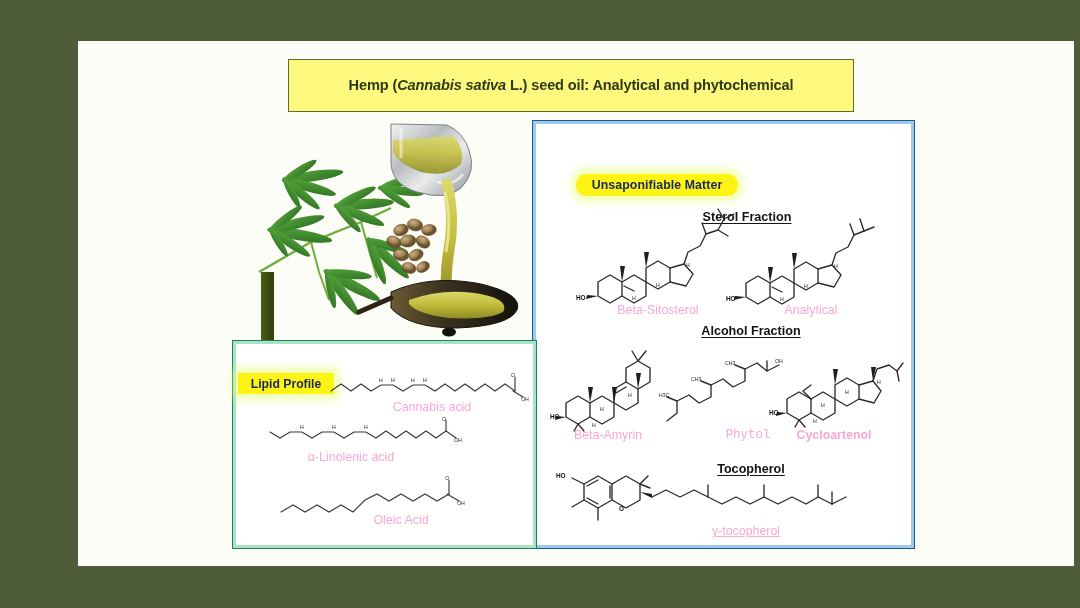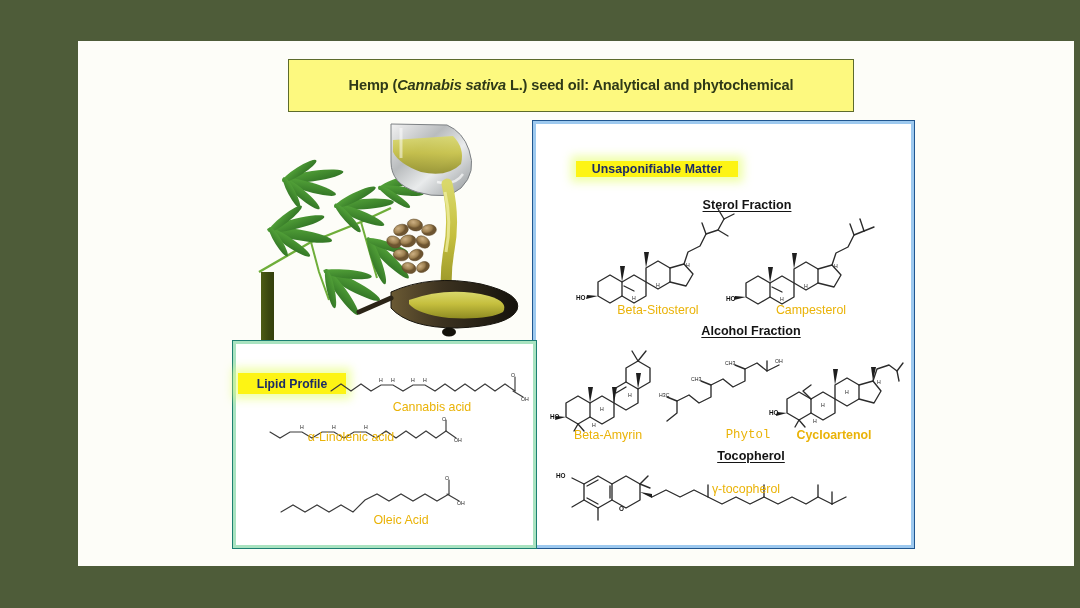--- a/index.html
+++ b/index.html
@@ -55,32 +55,32 @@
   
   .arrow-right{position:absolute;left:498px;top:161px;width:48px;height:31px;}
   .arrow-down{position:absolute;left:216px;top:272px;width:31px;height:98px;}
 
   
   .tag{
     position:absolute;background:#fdf414;color:#1c2b66;font-weight:bold;
     display:flex;align-items:center;justify-content:center;
     box-shadow:0 0 10px 5px rgba(230,255,120,.65);
   }
-  .tag-uns{left:540px;top:161px;width:162px;height:16px;font-size:12.3px;letter-spacing:.1px;}
-  .tag-lip{left:202px;top:373px;width:108px;height:21px;font-size:12.2px;}
+  .tag-uns{left:540px;top:174px;width:162px;height:22px;font-size:12.3px;letter-spacing:.1px;border-radius:10px;}
+  .tag-lip{left:202px;top:373px;width:96px;height:21px;font-size:12.2px;}
 
   
   .sec-head{
     position:absolute;text-align:center;font-weight:bold;font-size:12.6px;
     color:#141414;text-decoration:underline;text-underline-offset:2px;
   }
 
   
   .cap{
-    position:absolute;text-align:center;font-size:12.4px;color:#eab308;
+    position:absolute;text-align:center;font-size:12.4px;color:#f9a8d4;
     white-space:nowrap;
   }
 
   svg{display:block;overflow:visible;}
   .bond{stroke:#2b2b2b;stroke-width:1.35;fill:none;stroke-linecap:round;stroke-linejoin:round;}
   .bond-thin{stroke:#3a3a3a;stroke-width:1.15;fill:none;stroke-linecap:round;}
   .wedge{fill:#1e1e1e;stroke:none;}
   .atom{font-family:"Liberation Sans",sans-serif;font-size:6.4px;fill:#111;font-weight:bold;}
   .atom-sm{font-family:"Liberation Sans",sans-serif;font-size:5.2px;fill:#222;}
 </style>
@@ -234,21 +234,21 @@
           </linearGradient>
         </defs>
       <path d="M9 0 L22 0 L22 72 L30 72 L15.5 97 L1 72 L9 72 Z" fill="url(#arwd)"></path>
     </svg>
   </div>
 
   <div class="blue-panel"></div>
 
   <div class="tag tag-uns">Unsaponifiable  Matter</div>
 
-  <div class="sec-head" style="left:651px;top:198px;width:120px;">Sterol Fraction</div>
+  <div class="sec-head" style="left:651px;top:210px;width:120px;">Sterol Fraction</div>
 
   <div style="position:absolute;left:540px;top:200px;">
     <svg width="160" height="105" viewBox="0 0 160 105">
 
       <path class="bond" d="M22 82 L34 75 L46 82 L46 96 L34 103 L22 96 Z"></path>
 
       <path class="bond" d="M46 82 L58 75 L70 82 L70 96 L58 103 L46 96"></path>
       <path class="bond" d="M48 86 L58 91"></path>
 
       <path class="bond" d="M70 82 L70 68 L82 61 L94 68 L94 82 L82 89 Z"></path>
@@ -286,21 +286,21 @@
       <path class="bond" d="M138 26 L148 22"></path>
       <polygon class="wedge" points="68,64 66,48 71,48"></polygon>
       <polygon class="wedge" points="44,78 42,62 47,62"></polygon>
       <polygon class="wedge" points="20,92 8,95 9,91"></polygon>
       <text class="atom" x="0" y="96">HO</text>
       <text class="atom-sm" x="78" y="83">H</text>
       <text class="atom-sm" x="54" y="96">H</text>
       <text class="atom-sm" x="108" y="63">H</text>
     </svg>
   </div>
-  <div class="cap" style="left:700px;top:303px;width:150px;">Campesterol</div>
+  <div class="cap" style="left:700px;top:303px;width:150px;">Analytical</div>
 
   <div class="sec-head" style="left:655px;top:324px;width:120px;text-align:center;">Alcohol Fraction</div>
 
   <div style="position:absolute;left:516px;top:341px;">
     <svg width="110" height="90" viewBox="0 0 110 90">
       <path class="bond" d="M14 62 L26 55 L38 62 L38 76 L26 83 L14 76 Z"></path>
       <path class="bond" d="M38 62 L50 55 L62 62 L62 76 L50 83 L38 76"></path>
       <path class="bond" d="M62 62 L62 48 L74 41 L86 48 L86 62 L74 69 Z"></path>
       <path class="bond" d="M74 41 L74 27 L86 20 L98 27 L98 41 L86 48"></path>
       <path class="bond" d="M64 52 L74 46"></path>
@@ -354,21 +354,21 @@
       <polygon class="wedge" points="16,76 5,79 6,75"></polygon>
       <text class="atom" x="-2" y="78">HO</text>
       <text class="atom-sm" x="50" y="70">H</text>
       <text class="atom-sm" x="42" y="86">H</text>
       <text class="atom-sm" x="74" y="57">H</text>
       <text class="atom-sm" x="106" y="47">H</text>
     </svg>
   </div>
   <div class="cap" style="left:738px;top:428px;width:120px;font-weight:bold;">Cycloartenol</div>
 
-  <div class="sec-head" style="left:660px;top:449px;width:110px;">Tocopherol</div>
+  <div class="sec-head" style="left:660px;top:462px;width:110px;">Tocopherol</div>
 
   <div style="position:absolute;left:520px;top:466px;">
     <svg width="320" height="56" viewBox="0 0 320 56">
 
       <path class="bond" d="M28 18 L42 10 L56 18 L56 34 L42 42 L28 34 Z"></path>
       <path class="bond" d="M31 20 L42 14"></path>
       <path class="bond" d="M54 20 L54 32"></path>
       <path class="bond" d="M42 38 L31 32"></path>
 
       <path class="bond" d="M56 18 L70 10 L84 18 L84 34 L70 42 L56 34"></path>
@@ -385,21 +385,21 @@
       <polygon class="wedge" points="84,26 96,32 96,28"></polygon>
       <path class="bond" d="M96 31 L110 24 L124 31 L138 24 L152 31 L152 19"></path>
       <path class="bond" d="M152 31 L166 38 L180 31 L194 38 L208 31 L208 19"></path>
       <path class="bond" d="M208 31 L222 38 L236 31 L250 38 L262 31 L262 19"></path>
       <path class="bond" d="M262 31 L276 38"></path>
       <path class="bond" d="M276 38 L276 26"></path>
       <path class="bond" d="M276 38 L290 31"></path>
       <path class="bond" d="M84 18 L94 22"></path>
     </svg>
   </div>
-  <div class="cap" style="left:620px;top:482px;width:180px;">γ-tocopherol</div>
+  <div class="cap" style="left:620px;top:524px;width:180px;text-decoration:underline;">γ-tocopherol</div>
 
   <div class="green-panel"></div>
 
   <div class="tag tag-lip">Lipid Profile</div>
 
   <div style="position:absolute;left:293px;top:371px;">
     <svg width="203" height="32" viewBox="0 0 203 32">
       <path class="bond-thin" d="M2 20 L12 13 L22 20 L32 13 L42 20 L52 14 L64 14
                                  L74 20 L84 14 L96 14 L106 20 L116 13 L126 20
                                  L136 13 L146 20 L156 13 L166 20 L176 13 L186 20"></path>
@@ -422,21 +422,21 @@
                                  L138 13 L148 20 L158 13 L168 20 L178 13"></path>
       <path class="bond-thin" d="M178 13 L178 2"></path>
       <path class="bond-thin" d="M178 13 L188 20"></path>
       <text class="atom-sm" x="174" y="3">O</text>
       <text class="atom-sm" x="186" y="24">OH</text>
       <text class="atom-sm" x="32" y="11">H</text>
       <text class="atom-sm" x="64" y="11">H</text>
       <text class="atom-sm" x="96" y="11">H</text>
     </svg>
   </div>
-  <div class="cap" style="left:230px;top:430px;width:170px;text-align:center;">α-Linolenic acid</div>
+  <div class="cap" style="left:230px;top:450px;width:170px;text-align:center;">α-Linolenic acid</div>
 
   <div style="position:absolute;left:243px;top:470px;">
     <svg width="190" height="46" viewBox="0 0 190 46">
       <path class="bond-thin" d="M2 42 L14 35 L26 42 L38 35 L50 42 L62 35 L74 42
                                  L86 30 L98 24 L110 31 L122 24 L134 31 L146 24
                                  L158 31 L170 24"></path>
       <path class="bond-thin" d="M170 24 L170 10"></path>
       <path class="bond-thin" d="M168 24 L180 31"></path>
       <text class="atom-sm" x="166" y="10">O</text>
       <text class="atom-sm" x="178" y="35">OH</text>

